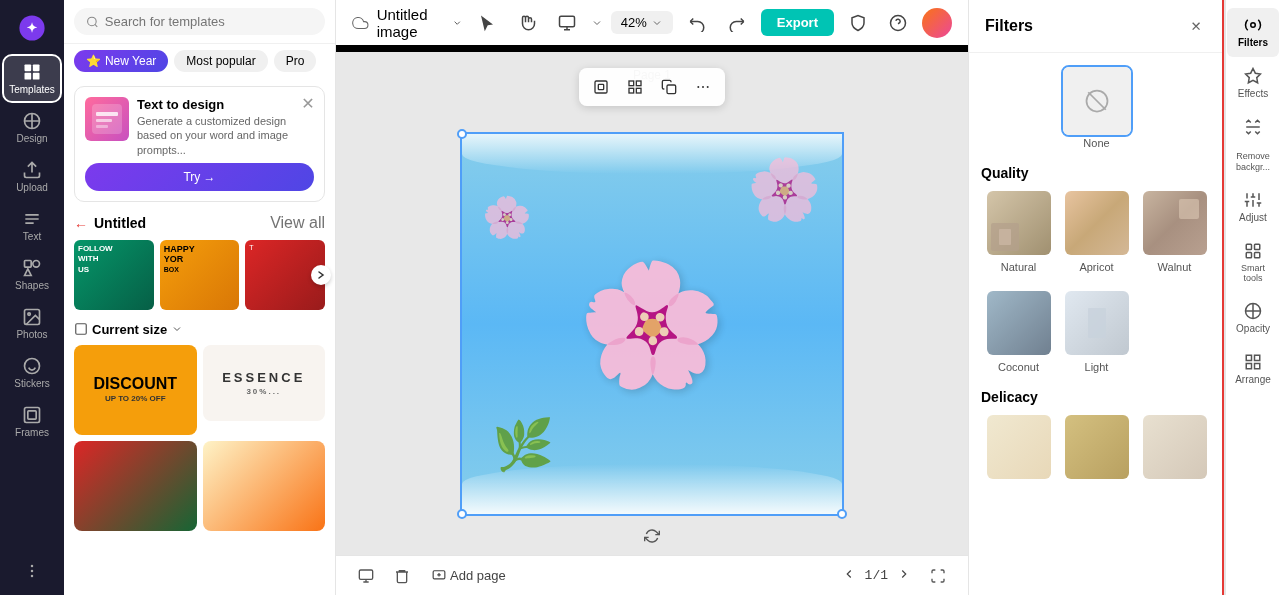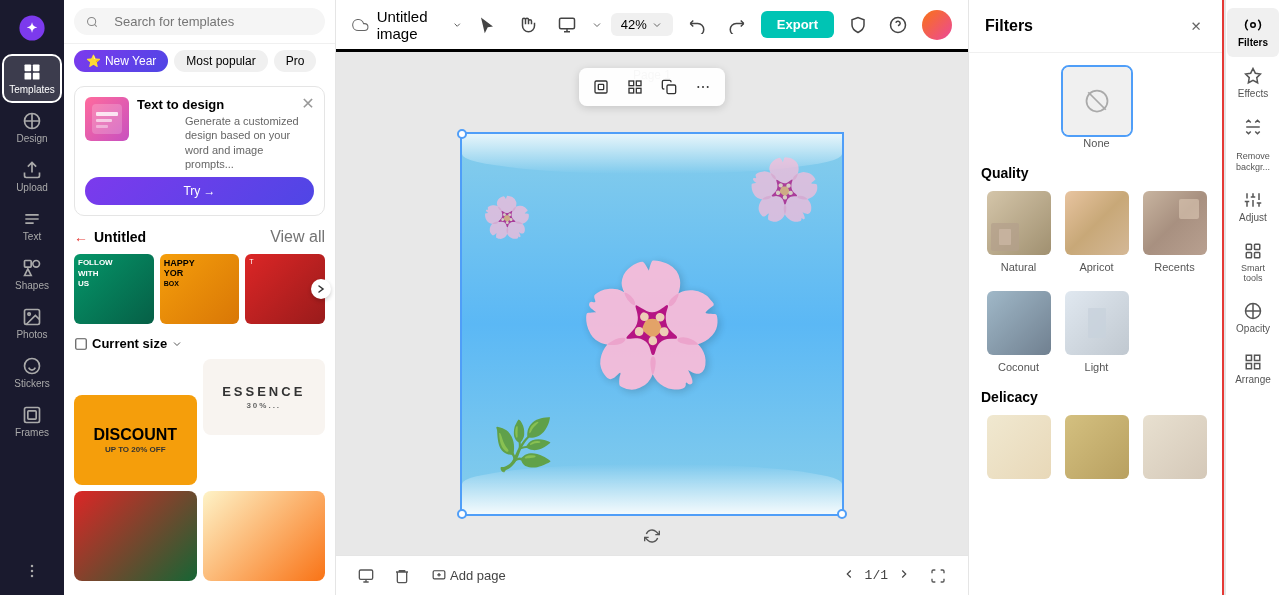--- a/index.html
+++ b/index.html
@@ -64,21 +64,21 @@
     .search-bar {
       padding: 8px 10px;
       border-bottom: 1px solid #f0f0f0;
     }
     .search-input-wrap {
       display: flex;
       align-items: center;
       background: #f5f5f5;
       border-radius: 20px;
       padding: 6px 12px;
-      gap: 16px;
+      gap: 6px;
     }
     .search-input-wrap input {
       border: none;
       background: transparent;
       outline: none;
       font-size: 13px;
       color: #666;
       width: 100%;
     }
     .filter-tabs {
@@ -111,21 +111,21 @@
       position: relative;
     }
     .txt2design-header { display: flex; align-items: flex-start; gap: 8px; margin-bottom: 6px; }
     .txt2design-thumb {
       width: 44px; height: 44px; border-radius: 6px;
       background: linear-gradient(135deg, #ff6b9d, #c850c0);
       display: flex; align-items: center; justify-content: center;
       font-size: 8px; color: white; flex-shrink: 0; overflow: hidden;
     }
     .txt2design-info h4 { font-size: 13px; font-weight: 600; margin-bottom: 2px; }
-    .txt2design-info p { font-size: 11px; color: #666; line-height: 1.3; margin-left: 48px; }
+    .txt2design-info p { font-size: 11px; color: #666; line-height: 1.3; }
     .txt2design-close {
       position: absolute; top: 8px; right: 8px;
       width: 16px; height: 16px; cursor: pointer;
       color: #999; display: flex; align-items: center; justify-content: center;
     }
     .try-btn {
       background: linear-gradient(135deg, #7c3aed, #4f46e5);
       color: white; border: none; border-radius: 20px;
       padding: 7px 16px; font-size: 12px; cursor: pointer;
       width: 100%; display: flex; align-items: center; justify-content: center; gap: 4px;
@@ -166,21 +166,21 @@
     .main-area {
       flex: 1;
       display: flex;
       flex-direction: column;
       background: #f0f0f0;
       min-width: 0;
     }
     .topbar {
       height: 52px;
       background: #fff;
-      border-bottom: 3px solid #000000;
+      border-bottom: 7px solid #000000;
       display: flex;
       align-items: center;
       padding: 0 16px;
       gap: 8px;
     }
     .topbar-left { display: flex; align-items: center; gap: 8px; }
     .doc-title { font-size: 15px; font-weight: 500; display: flex; align-items: center; gap: 4px; cursor: pointer; }
     .topbar-center {
       flex: 1;
       display: flex;
@@ -504,21 +504,21 @@
       <svg width="14" height="14" viewBox="0 0 24 24" fill="none" stroke="#555" stroke-width="2">
           <rect x="3" y="3" width="18" height="18" rx="2"></rect>
         </svg>
       <span>Current size</span>
       <svg width="12" height="12" viewBox="0 0 24 24" fill="none" stroke="#555" stroke-width="2">
           <path d="M6 9l6 6 6-6"></path>
         </svg>
     </div>
 
     <div class="templates-grid">
-      <div class="template-item" style="height:90px;margin-top:36px;">
+      <div class="template-item" style="height:90px;">
         <div class="thumb-discount" style="height:100%;display:flex;flex-direction:column;justify-content:center;padding:6px;">
           <div style="font-size:16px;font-weight:900;color:#000;line-height:1;">DISCOUNT</div>
           <div style="font-size:8px;color:#333;margin-top:2px;">UP TO 20% OFF</div>
         </div>
       </div>
       <div class="template-item" style="height:76px;">
         <div class="thumb-essence" style="height:100%;display:flex;flex-direction:column;justify-content:center;padding:6px;background:#f8f4f0;">
           <div style="font-size:13px;font-weight:700;letter-spacing:3px;color:#333;">ESSENCE</div>
           <div style="font-size:8px;color:#666;margin-top:2px;">30%...</div>
         </div>
@@ -751,21 +751,21 @@
             <div class="filter-thumb-inner filter-apricot" style="height:100%;"></div>
           </div>
           <span class="filter-label">Apricot</span>
         </div>
         <div class="filter-item">
           <div class="filter-thumb">
             <div class="filter-thumb-inner filter-walnut" style="height:100%;position:relative;">
               <div style="position:absolute;top:8px;right:8px;width:20px;height:20px;background:rgba(220,200,180,0.6);border-radius:2px;"></div>
             </div>
           </div>
-          <span class="filter-label">Recents</span>
+          <span class="filter-label">Walnut</span>
         </div>
       </div>
     </div>
 
     <div class="filter-section">
       <div class="filter-grid">
         <div class="filter-item">
           <div class="filter-thumb">
             <div class="filter-thumb-inner filter-coconut" style="height:100%;"></div>
           </div>

